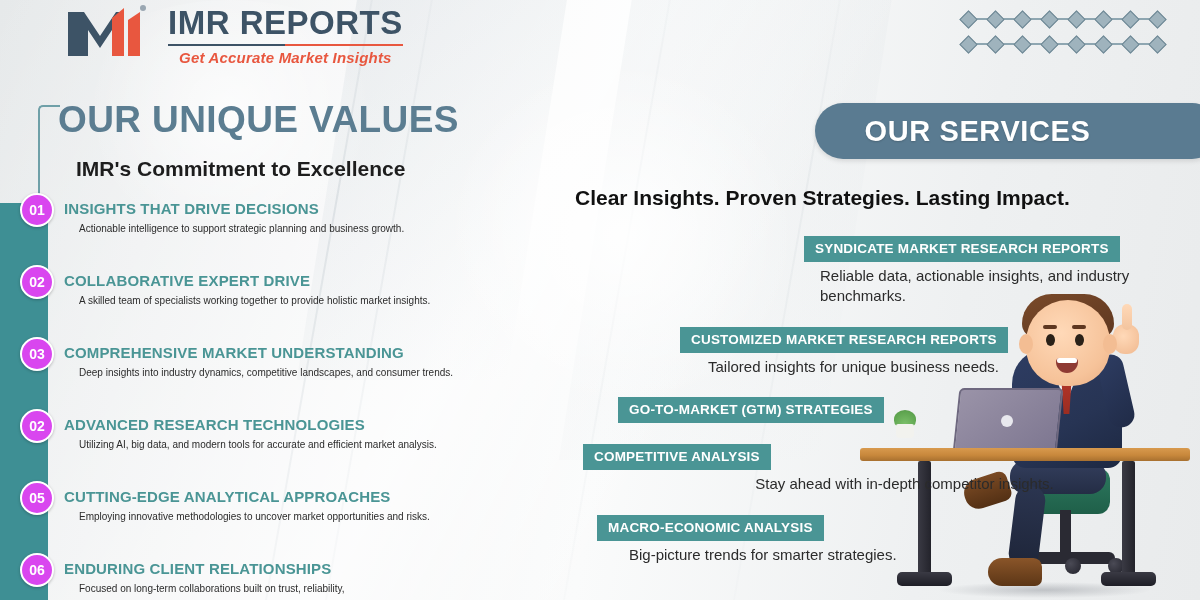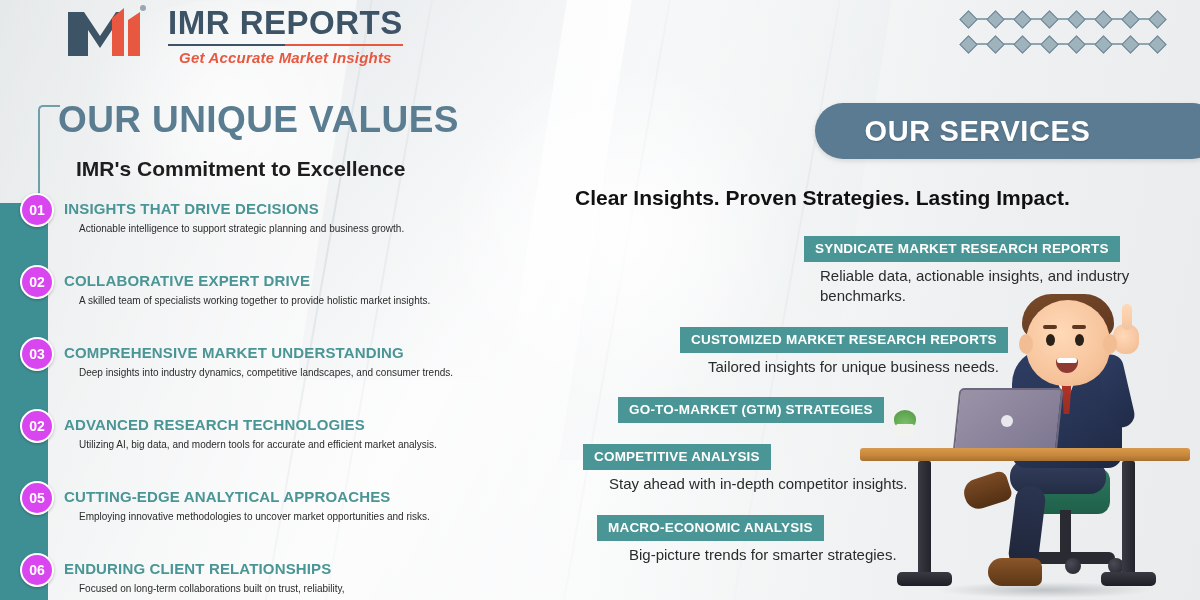--- a/index.html
+++ b/index.html
@@ -129,21 +129,21 @@
   .svc-desc{
     font-size:15px; color:#2b2b2b; line-height:1.32; margin-top:4px;
   }
   .svc-1{ padding-left:229px; }
   .svc-1 .svc-desc{ padding-left:16px; max-width:360px; }
   .svc-2{ padding-left:105px; }
   .svc-2 .svc-desc{ padding-left:28px; }
   .svc-3{ padding-left:43px; }
   .svc-3 .svc-desc{ padding-left:10px; }
   .svc-4{ padding-left:8px; }
-  .svc-4 .svc-desc{ padding-left:26px; }
+  .svc-4 .svc-desc{ padding-left:26px;text-align:center; }
   .svc-5{ padding-left:22px; }
   .svc-5 .svc-desc{ padding-left:32px; }
 
   
   .illus{ position:absolute; left:285px; top:300px; width:330px; height:300px; }
   .il-plant-pot{
     position:absolute; left:36px; top:124px; width:18px; height:14px;
     background:#f2f2ee; border-radius:2px 2px 4px 4px;
   }
   .il-plant-leaf{

